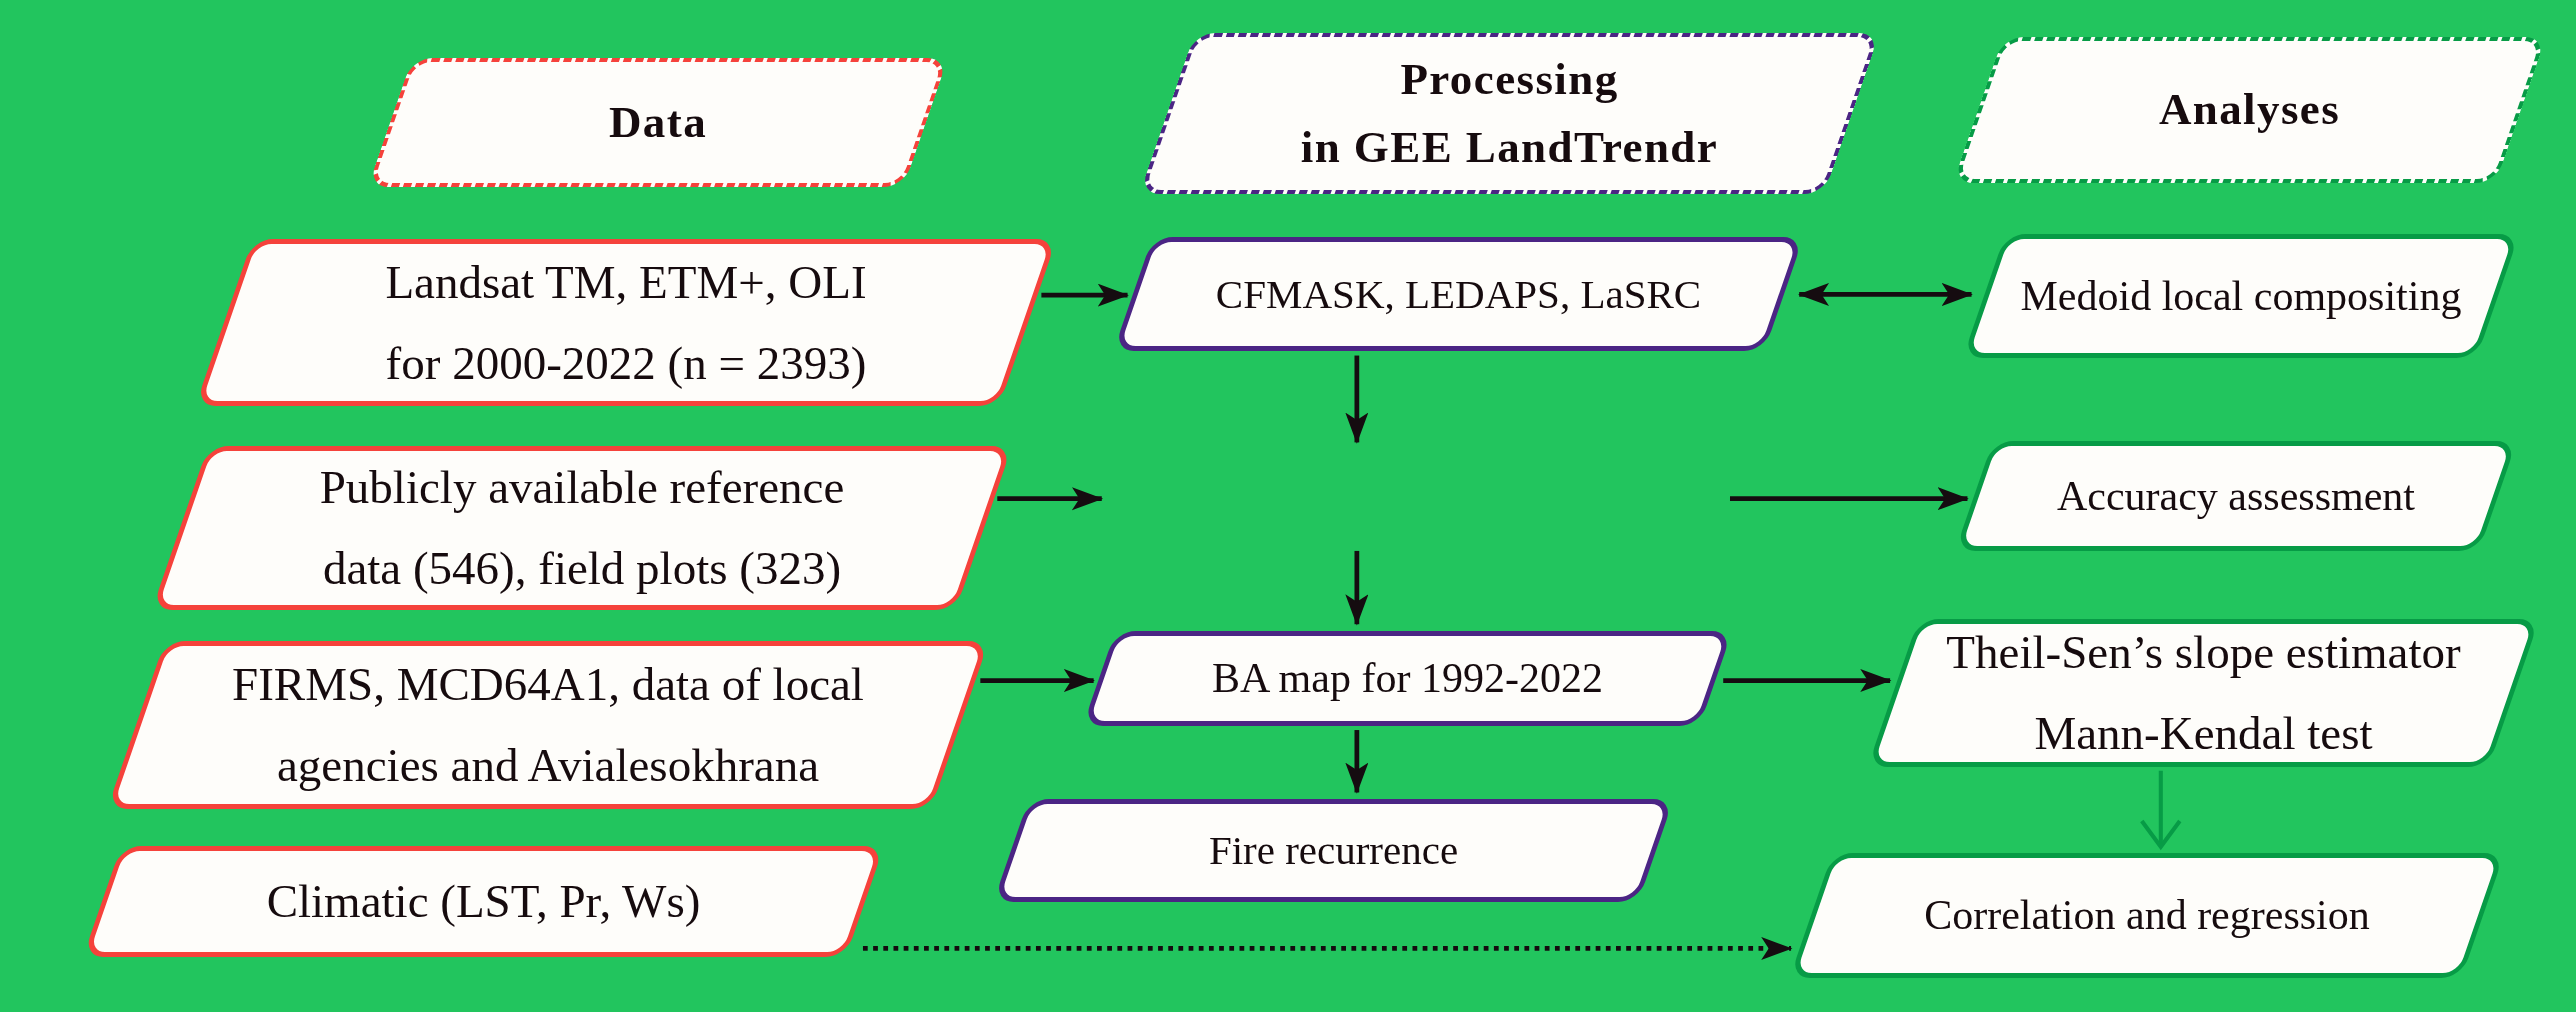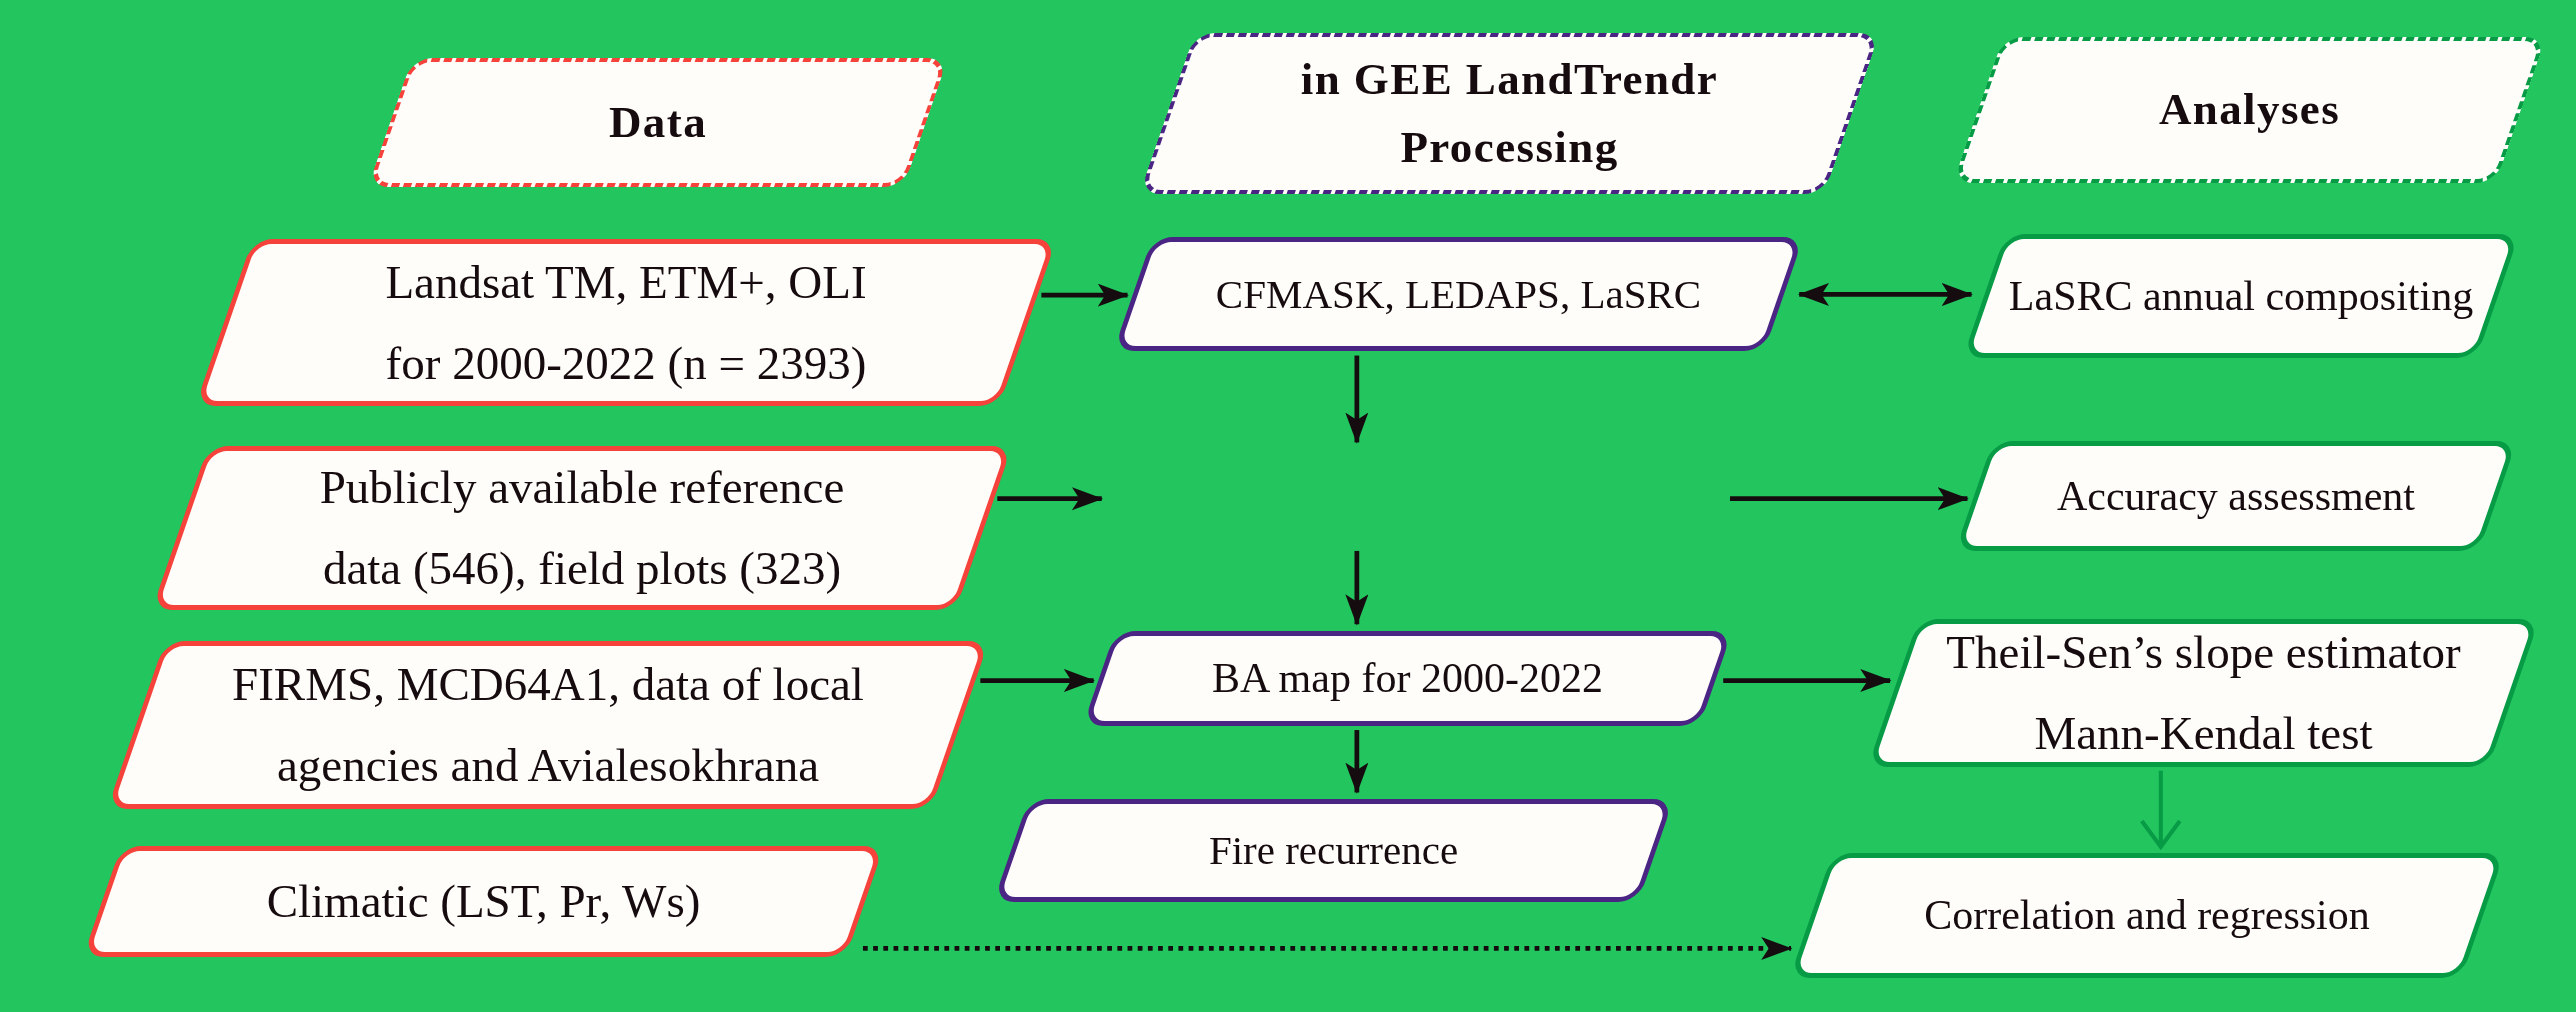--- a/index.html
+++ b/index.html
@@ -120,22 +120,22 @@
   <div class="node hdr red" style="left:390px; top:58px; width:536px; height:129px;">
     <div class="shape"></div>
     <div class="label">
         <span>Data</span>
       </div>
   </div>
 
   <div class="node hdr purple" style="left:1167px; top:33px; width:685px; height:161px;">
     <div class="shape"></div>
     <div class="label">
+      <span>Processing</span>
       <span>in GEE LandTrendr</span>
-      <span>Processing</span>
     </div>
   </div>
 
   <div class="node hdr green" style="left:1978px; top:37px; width:543px; height:146px;">
     <div class="shape"></div>
     <div class="label">
         <span>Analyses</span>
       </div>
   </div>
 
@@ -174,35 +174,35 @@
     <div class="shape"></div>
     <div class="label">
         <span>CFMASK, LEDAPS, LaSRC</span>
       </div>
   </div>
 
 
   <div class="node purple fs62" style="left:1099px; top:631px; width:617px; height:95px;">
     <div class="shape"></div>
     <div class="label">
-        <span>BA map for 2000-2022</span>
+        <span>BA map for 1992-2022</span>
       </div>
   </div>
 
   <div class="node purple fs64" style="left:1011px; top:799px; width:645px; height:103px;">
     <div class="shape"></div>
     <div class="label">
         <span>Fire recurrence</span>
       </div>
   </div>
 
   <div class="node green fs62" style="left:1984px; top:234px; width:514px; height:124px;">
     <div class="shape"></div>
     <div class="label">
-        <span>LaSRC annual compositing</span>
+        <span>Medoid local compositing</span>
       </div>
   </div>
 
   <div class="node green fs62" style="left:1974px; top:441px; width:524px; height:110px;">
     <div class="shape"></div>
     <div class="label">
         <span>Accuracy assessment</span>
       </div>
   </div>
 

